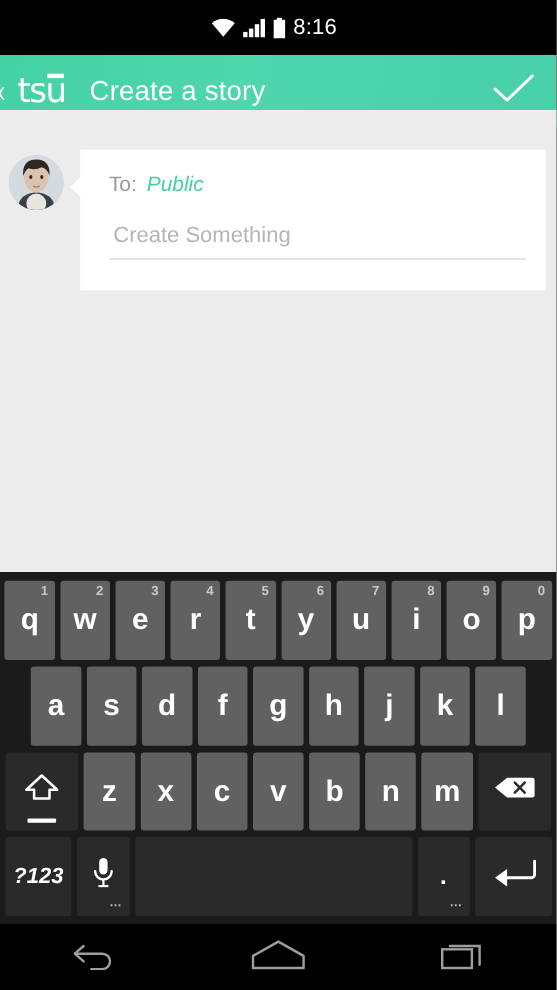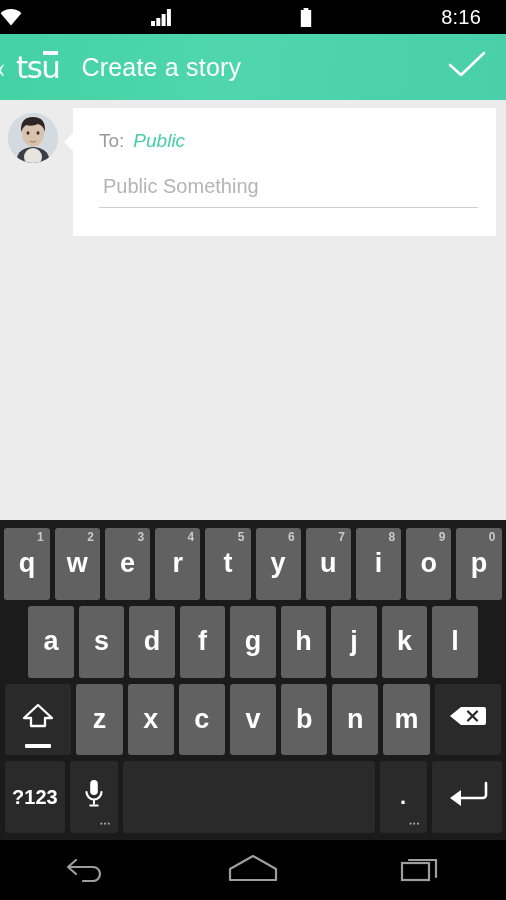--- a/index.html
+++ b/index.html
@@ -7,22 +7,22 @@
   body {
     font-family:"Liberation Sans", sans-serif;
     -webkit-font-smoothing:antialiased;
     overflow:hidden;
     position:relative;
   }
   .phone { width:506px; height:900px; position:relative; background:#ececec; }
 
   
   .statusbar {
-    height:34px; background:#000; display:flex; align-items:center;
-    justify-content:space-between; padding-right:25px; gap:7px;
+    height:50px; background:#000; display:flex; align-items:center;
+    justify-content:center; padding-right:8px; gap:7px;
   }
   .sb-icon { display:flex; align-items:flex-end; }
   .sb-time { color:#fff; font-size:20px; letter-spacing:.2px; line-height:1; padding-bottom:1px; }
 
   
   .appbar {
     height:66px; background:linear-gradient(100deg,#43d2a4 0%,#4fd6ad 45%,#49cfa9 100%);
     display:flex; align-items:center; position:relative;
   }
   .back-chevron {
@@ -41,21 +41,21 @@
     color:#fff; font-size:25px; margin-left:20px; font-weight:400; letter-spacing:.2px;text-align:center;
   }
   .check-btn {
     margin-left:auto; margin-right:16px; width:46px; height:46px;
     display:flex; align-items:center; justify-content:center;
   }
 
   
   .content { position:absolute; top:100px; left:0; right:0; bottom:0; background:#ececec; }
 
-  .compose-row { display:flex; padding:8px 10px 0 8px; }
+  .compose-row { display:flex; padding:8px 10px 0 8px;margin-top:28px; }
   .avatar {
     width:50px; height:50px; border-radius:50%; overflow:hidden; flex:0 0 50px;
     background:#ccd3da; margin-top:5px; position:relative;
   }
   .avatar svg { display:block; }
 
   .card {
     position:relative; flex:1; margin-left:15px; background:#fff; min-height:128px;
     padding:22px 18px 20px 26px;
   }
@@ -91,21 +91,21 @@
     background:#616161; border-radius:3px; margin:3px 2.5px; flex:1;
     display:flex; align-items:center; justify-content:center; position:relative;
     color:#fff; font-size:27px; font-weight:bold;
   }
   .key .alt {
     position:absolute; top:2px; right:6px; font-size:12px; color:#c9c9c9; font-weight:bold;
   }
   .key.fn { background:#2a2a2a; }
   .key.shift { flex:1.45; }
   .key.del { flex:1.45; }
-  .key.sym { flex:1.35; font-size:20px; }
+  .key.sym { flex:1.35; font-size:20px;font-style:italic; }
   .key.mic { flex:1.05; }
   .key.space { flex:5.6; }
   .key.period { flex:1.05; font-size:22px; }
   .key.enter { flex:1.55; }
   .row2-pad { flex:.52; }
   .dots { position:absolute; bottom:4px; right:6px; font-size:11px; color:#bdbdbd; letter-spacing:1px; line-height:1; }
   .shift-bar { position:absolute; bottom:7px; left:50%; transform:translateX(-50%); width:26px; height:4px; background:#fff; border-radius:1px; }
 
   
   .navbar {
@@ -174,21 +174,21 @@
           <path d="M22 28 q3 2 6 0" stroke="#9b7f68" stroke-width="1.1" fill="none"></path>
         </svg>
       </div>
 
       <div class="card">
         <div class="to-line">
           <span class="to-label">To:</span>
           <span class="to-value">Public</span>
         </div>
         <div class="write-wrap">
-          <div class="write-placeholder">Public Something</div>
+          <div class="write-placeholder">Create Something</div>
         </div>
       </div>
     </div>
 
     <div class="actions">
       <div class="action-btn">
         <span class="action-icon">
           <svg width="32" height="26" viewBox="0 0 32 26">
             <path d="M2 6 h7 l2.6 -3.2 h9 L22 6 h8 a2 2 0 0 1 2 2 v14 a2 2 0 0 1 -2 2 H2 a2 2 0 0 1 -2 -2 V8 a2 2 0 0 1 2 -2 z" fill="#7d7d7d"></path>
             <circle cx="19" cy="15" r="7.4" fill="#fff"></circle>

